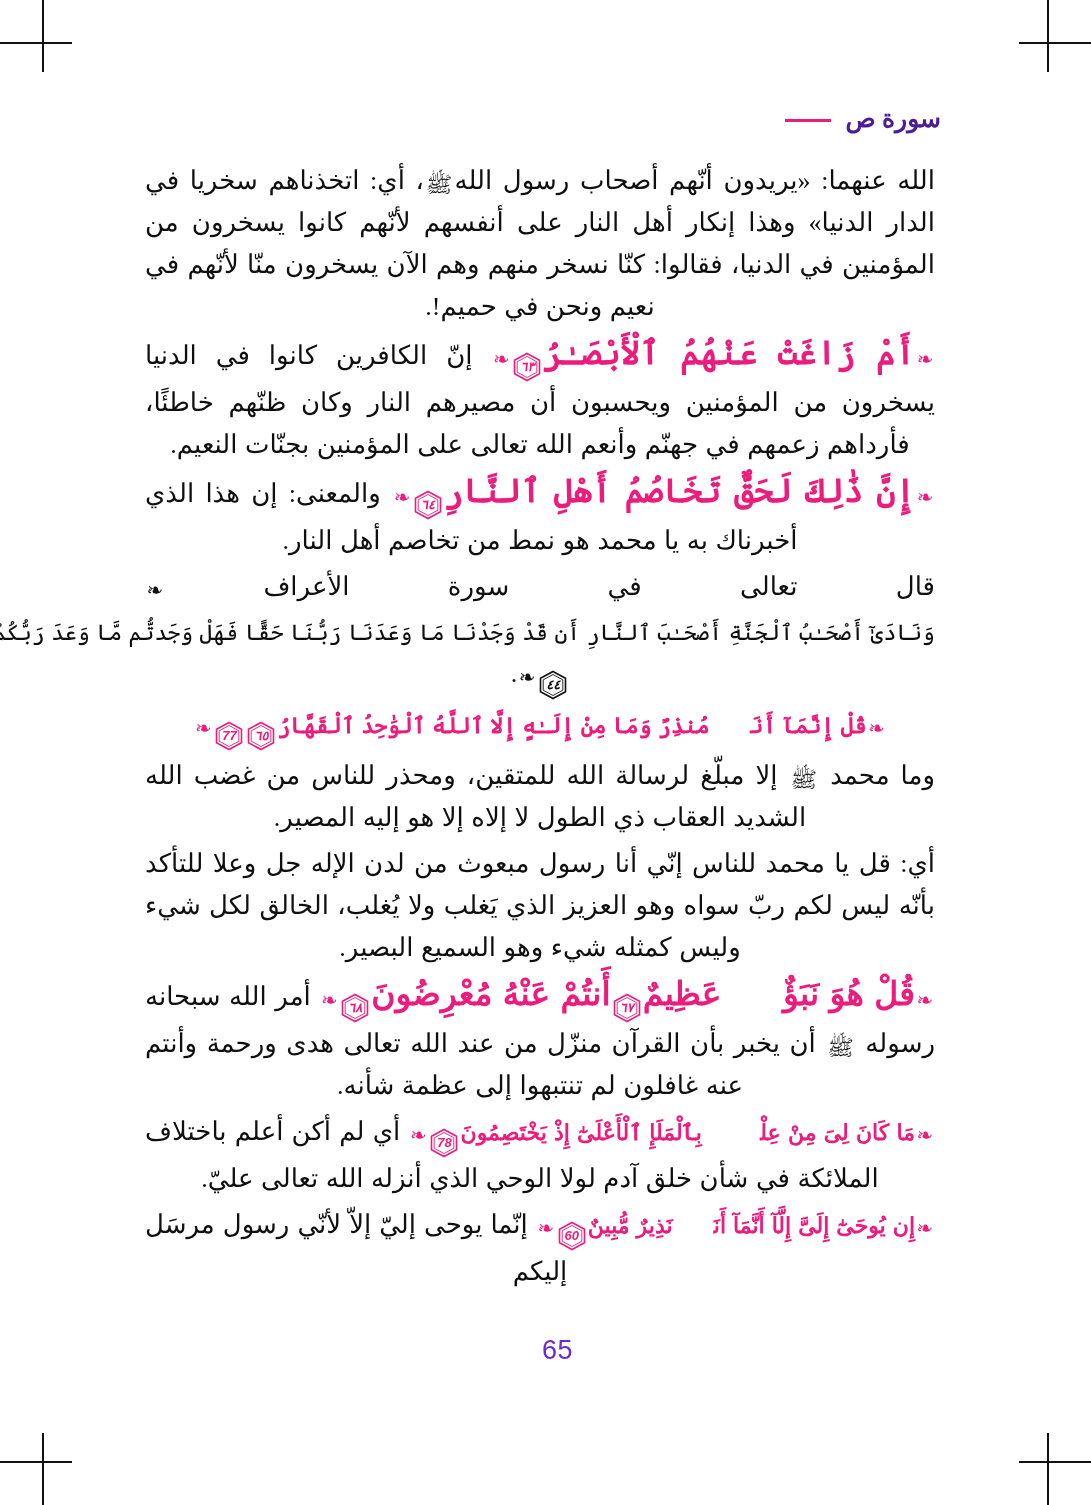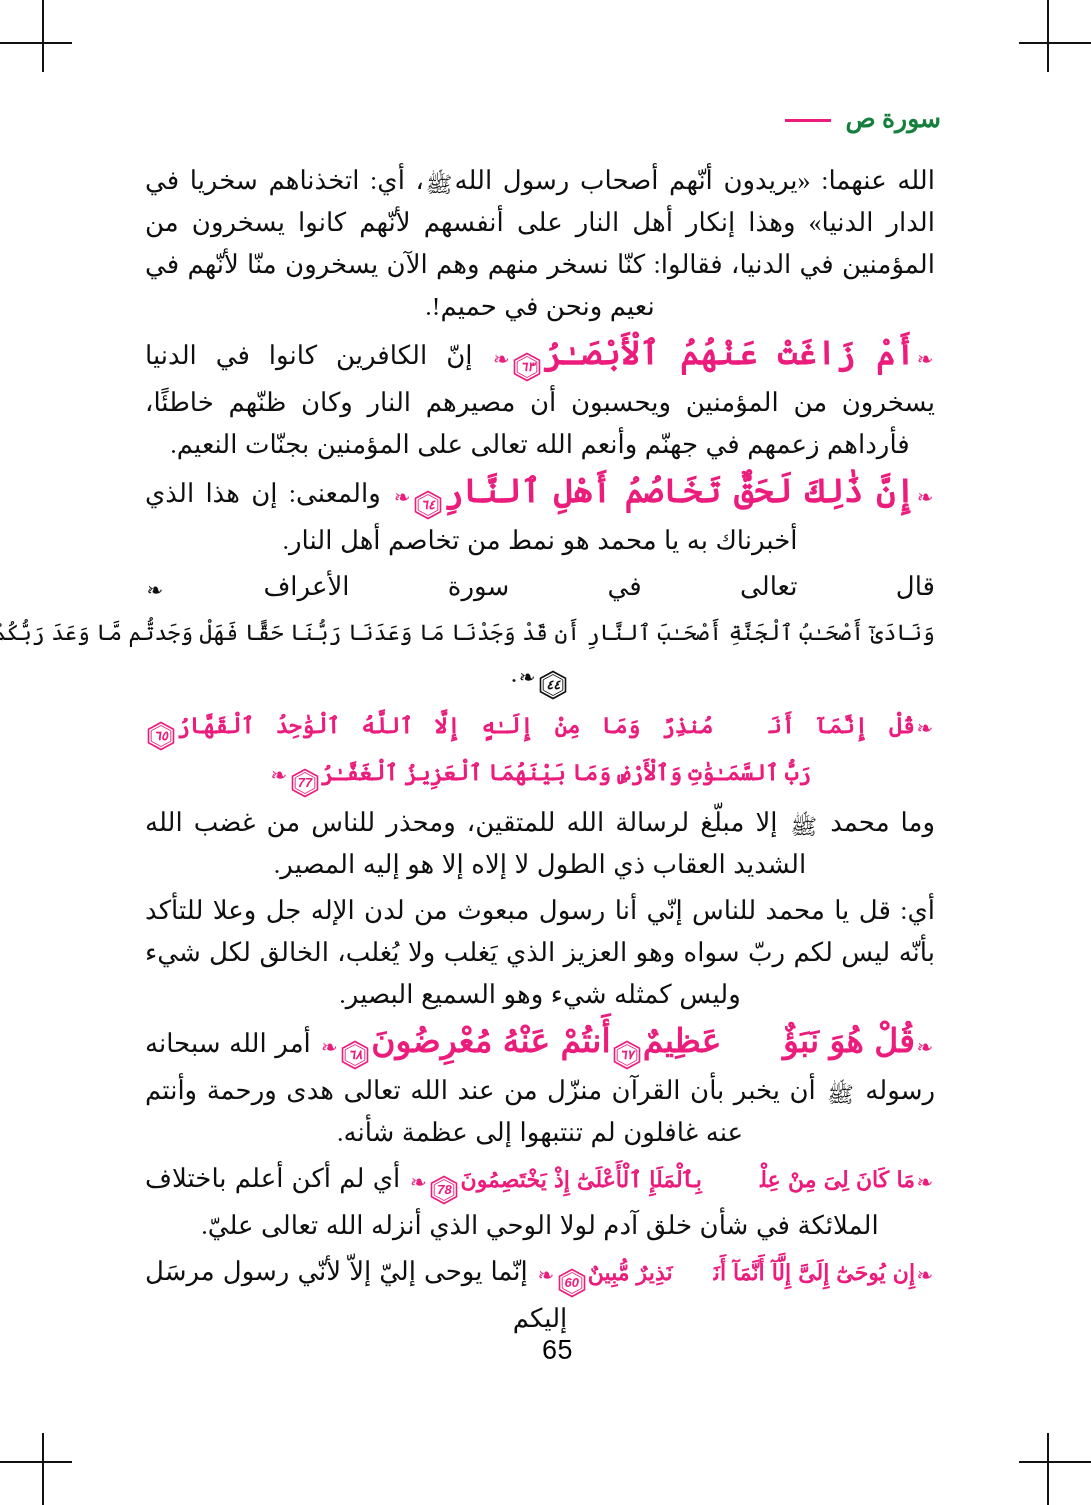--- a/index.html
+++ b/index.html
@@ -37,21 +37,21 @@
 
   
   .running-head {
     position: absolute;
     top: 104px;
     right: 150px;
     display: flex;
     flex-direction: row;
     align-items: center;
     gap: 14px;
-    color: #15803d;
+    color: #4c1d95;
     font-size: 25px;
     font-weight: 700;
     letter-spacing: 0.5px;
   }
   .running-head .rule {
     display: inline-block;
     width: 46px;
     height: 3px;
     background: #ec1c7d;
     margin-top: 4px;
@@ -143,21 +143,21 @@
 
   
   .folio {
     position: absolute;
     left: 0;
     right: 0;
     top: 1335px;
     text-align: center;
     font-family: "Liberation Sans", "DejaVu Sans", sans-serif;
     font-size: 27px;
-    color: #000000;
+    color: #6d28d9;
     letter-spacing: 0.5px;
     padding-left: 24px;
   }
 </style>
 </head>
 <body>
 
 <div class="page">
 
   <div class="crop v tl-v"></div>
@@ -190,21 +190,21 @@
 
 
     <p class="para tight"><span>قال تعالى في سورة الأعراف</span> <span class="orn dark">❧</span><span class="ayah black ayah-small">وَنَادَىٰٓ أَصْحَـٰبُ ٱلْجَنَّةِ أَصْحَـٰبَ ٱلنَّارِ أَن قَدْ وَجَدْنَا مَا وَعَدَنَا رَبُّنَا حَقًّا فَهَلْ وَجَدتُّم مَّا وَعَدَ رَبُّكُمْ حَقًّا قَالُوا۟ نَعَمْ فَأَذَّنَ مُؤَذِّنٌۢ بَيْنَهُمْ أَن لَّعْنَةُ ٱللَّهِ عَلَى ٱلظَّـٰلِمِينَ</span><span class="marker black"><svg viewBox="0 0 30 30" aria-hidden="true">
             <polygon points="15,1.5 27.5,8.2 27.5,21.8 15,28.5 2.5,21.8 2.5,8.2" fill="none" stroke="#100f0f" stroke-width="1.6"></polygon>
             <polygon points="15,4.5 24.8,9.8 24.8,20.2 15,25.5 5.2,20.2 5.2,9.8" fill="none" stroke="#100f0f" stroke-width="0.9"></polygon>
           </svg><span>٤٤</span></span><span class="orn dark">❧</span><span>.</span></p>
 
     <p class="para tight"><span class="orn pink">❧</span><span class="ayah ayah-small">قُلْ إِنَّمَآ أَنَا۠ مُنذِرٌ وَمَا مِنْ إِلَـٰهٍ إِلَّا ٱللَّهُ ٱلْوَٰحِدُ ٱلْقَهَّارُ</span><span class="marker"><svg viewBox="0 0 30 30" aria-hidden="true">
             <polygon points="15,1.5 27.5,8.2 27.5,21.8 15,28.5 2.5,21.8 2.5,8.2" fill="none" stroke="#ec1c7d" stroke-width="1.6"></polygon>
             <polygon points="15,4.5 24.8,9.8 24.8,20.2 15,25.5 5.2,20.2 5.2,9.8" fill="none" stroke="#ec1c7d" stroke-width="0.9"></polygon>
-          </svg><span>٦٥</span></span><span class="ayah ayah-small">رَبُّ ٱلسَّمَـٰوَٰتِ وَٱلْأَرْضِ وَمَا بَيْنَهُمَا ٱلْعَزِيزُ ٱلْغَفَّـٰرُ</span><span class="marker"><svg viewBox="0 0 30 30" aria-hidden="true">
+          </svg><span>٦٥</span></span><span class="marker"><svg viewBox="0 0 30 30" aria-hidden="true">
             <polygon points="15,1.5 27.5,8.2 27.5,21.8 15,28.5 2.5,21.8 2.5,8.2" fill="none" stroke="#ec1c7d" stroke-width="1.6"></polygon>
             <polygon points="15,4.5 24.8,9.8 24.8,20.2 15,25.5 5.2,20.2 5.2,9.8" fill="none" stroke="#ec1c7d" stroke-width="0.9"></polygon>
           </svg><span>77</span></span><span class="orn pink">❧</span></p>
     <p class="para"><span>وما محمد</span> <span class="honorific">ﷺ</span> <span>إلا مبلّغ لرسالة الله للمتقين، ومحذر للناس من غضب الله الشديد العقاب ذي الطول لا إلاه إلا هو إليه المصير.</span></p>
 
     <p class="para"><span>أي: قل يا محمد للناس إنّي أنا رسول مبعوث من لدن الإله جل وعلا للتأكد بأنّه ليس لكم ربّ سواه وهو العزيز الذي يَغلب ولا يُغلب، الخالق لكل شيء وليس كمثله شيء وهو السميع البصير.</span></p>
 
     <p class="para"><span class="orn pink">❧</span><span class="ayah">قُلْ هُوَ نَبَؤٌا۟ عَظِيمٌ</span><span class="marker"><svg viewBox="0 0 30 30" aria-hidden="true">
             <polygon points="15,1.5 27.5,8.2 27.5,21.8 15,28.5 2.5,21.8 2.5,8.2" fill="none" stroke="#ec1c7d" stroke-width="1.6"></polygon>
             <polygon points="15,4.5 24.8,9.8 24.8,20.2 15,25.5 5.2,20.2 5.2,9.8" fill="none" stroke="#ec1c7d" stroke-width="0.9"></polygon>

